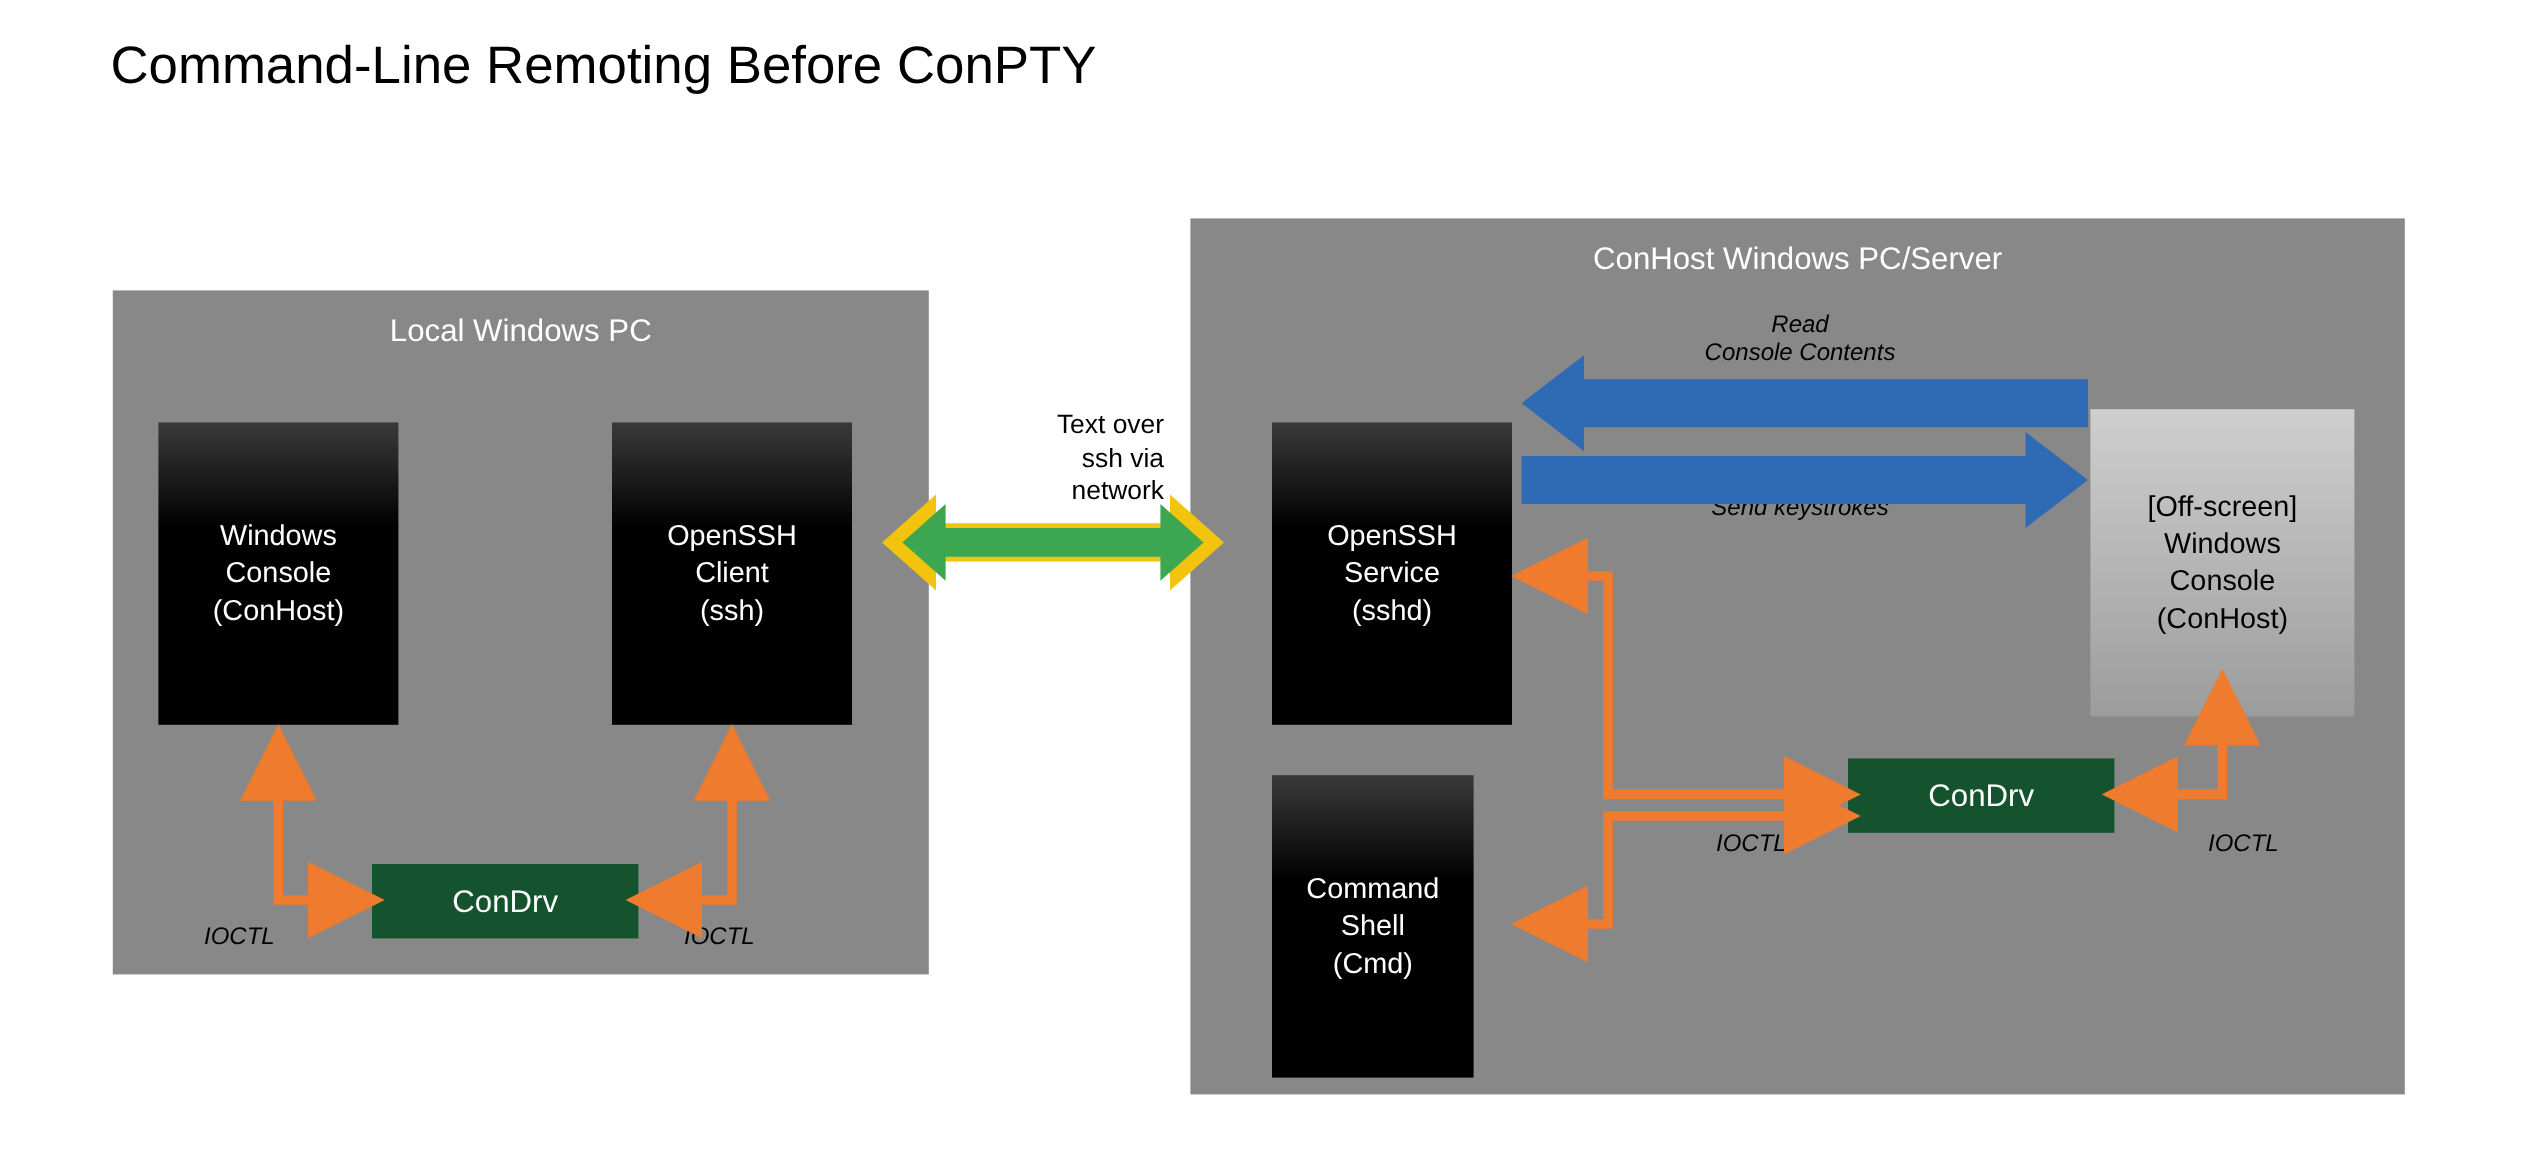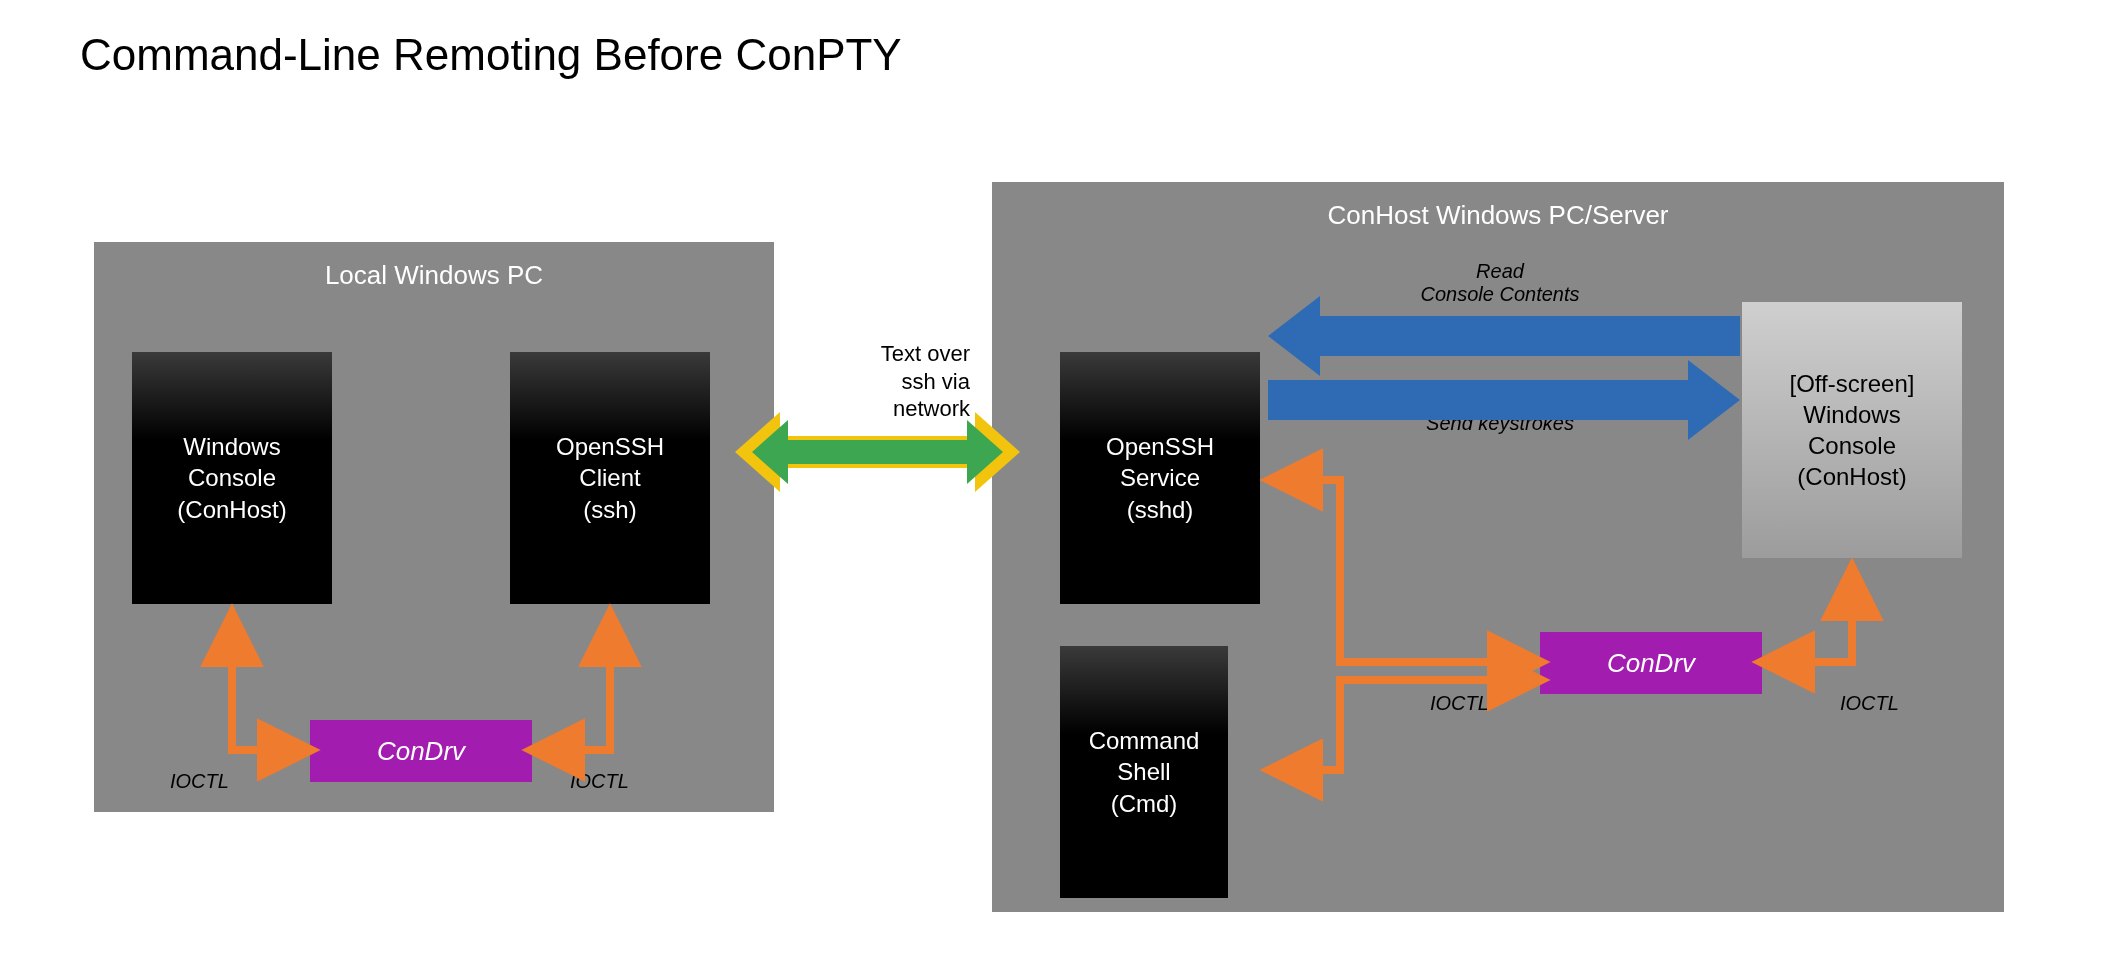--- a/index.html
+++ b/index.html
@@ -6,21 +6,21 @@
   body {
     font-family: "Segoe UI", Arial, sans-serif;
     background: #ffffff;
     width: 2122px;
     height: 975px;
     position: relative;
   }
   .title {
     position: absolute;
     top: 30px;
-    left: 80px;
+    left: 92px;
     font-size: 44px;
     color: #000;
     font-weight: 400;
   }
   .panel {
     position: absolute;
     background: #888888;
   }
   .panel-title {
     position: absolute;
@@ -47,30 +47,30 @@
     position: absolute;
     background: linear-gradient(to bottom, #cfcfcf 0%, #9c9c9c 100%);
     display: flex;
     align-items: center;
     justify-content: center;
     text-align: center;
     color: #000;
     font-size: 24px;
     line-height: 1.3;
     padding: 13px;
+    margin-top: 39px;
   }
   .orangebox {
     position: absolute;
-    background: #a21caf;
+    background: #14532d;
     display: flex;
     align-items: center;
     justify-content: center;
     color: #fff;
     font-size: 26px;
-    font-style: italic;
   }
   .label-black {
     position: absolute;
     color: #000;
     font-size: 20px;
     font-style: italic;
   }
   .label-center {
     text-align: center;
   }

